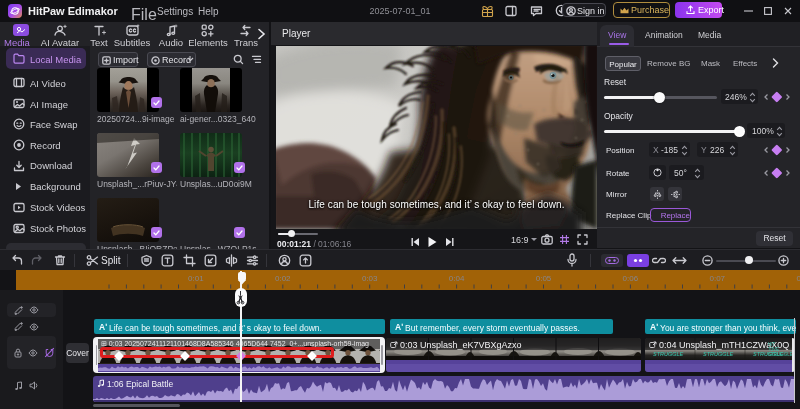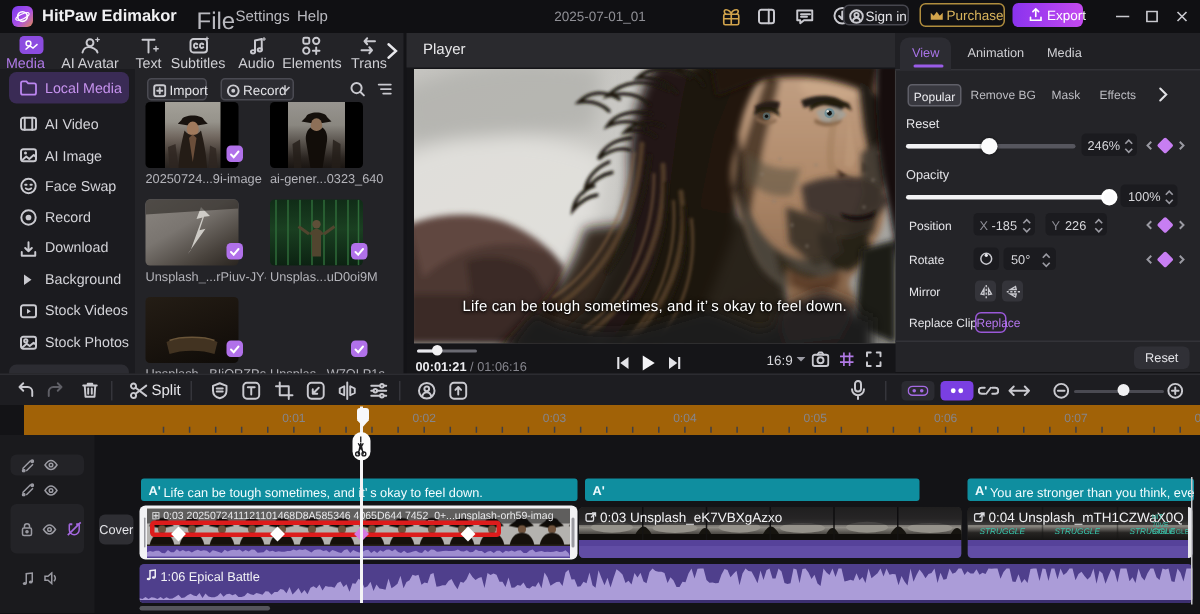--- a/index.html
+++ b/index.html
@@ -598,21 +598,21 @@
       </svg>
   <div class="abs" style="left:71px;top:165px;width:14px;height:14px;border-radius:3px;background:#34343a"></div>
   <svg class="abs" style="left:74px;top:168px" width="9" height="9" viewBox="0 0 9 9">
         <g stroke="#c9c9cf" fill="none" stroke-width=".9">
           <path d="M0 4.5h9" stroke-dasharray="1.5 1"></path>
           <path d="M2.5 3h4L6 1zM2.5 6h4L6 8z"></path>
         </g>
       </svg>
 
   <div class="abs" style="left:9px;top:189px;font-size:8px;color:#e4e4e8">Replace Clip</div>
-  <div class="abs" style="left:53px;top:186px;width:21px;height:14px;border:1px solid #9a58d8;border-radius:4px;text-align:right;font-size:8px;color:#b576ef;line-height:13px">Replace</div>
+  <div class="abs" style="left:53px;top:186px;width:41px;height:14px;border:1px solid #9a58d8;border-radius:4px;text-align:right;font-size:8px;color:#b576ef;line-height:13px">Replace</div>
   <div class="abs" style="left:0;top:205px;width:203px;height:1px;background:#333338"></div>
   <div class="abs" style="left:159px;top:209px;width:37px;height:15px;border-radius:4px;background:#303036;text-align:center;font-size:8.5px;color:#e4e4e8;line-height:15px">Reset</div>
 </div>
 
 <div class="abs" id="ttoolbar" style="left:0;top:249px;width:800px;height:21px;background:#1d1d21;border-top:1px solid #2c2c31">
   <svg class="abs" style="left:11px;top:4px" width="12" height="12" viewBox="0 0 12 12">
         <path d="M4.5 1.5L2 4l2.5 2.5M2 4h5.5A3 3 0 0 1 10.5 7v3" class="ic"></path>
       </svg>
   <svg class="abs" style="left:31px;top:4px" width="12" height="12" viewBox="0 0 12 12">
         <path d="M7.5 1.5L10 4 7.5 6.5M10 4H4.5A3 3 0 0 0 1.5 7v3" class="ic" style="stroke:#5f5f66"></path>
@@ -798,20 +798,21 @@
           <path d="M1 3.2v2.6h2L5.5 8V1L3 3.2zM7 2.5a3 3 0 0 1 0 4"></path>
         </g>
       </svg>
   <div class="abs" style="left:66px;top:53px;width:23px;height:20px;border-radius:4px;background:#2e2e33;text-align:center;font-size:8.5px;color:#e6e6ea;line-height:20px">Cover</div>
 
   <div class="abs" style="left:94px;top:29px;width:291px;height:15px;border-radius:2px;background:#0f8e9f"></div>
   <div class="abs" style="left:99px;top:32px;font-size:8.5px;color:#eefafd;font-weight:bold">Aʹ</div>
   <div class="abs" style="left:109px;top:33px;font-size:8.5px;color:#f4fdff;white-space:nowrap">Life can be tough sometimes, and it’ s okay to feel down.</div>
   <div class="abs" style="left:390px;top:29px;width:223px;height:15px;border-radius:2px;background:#0f8e9f"></div>
   <div class="abs" style="left:395px;top:32px;font-size:8.5px;color:#eefafd;font-weight:bold">Aʹ</div>
+  <div class="abs" style="left:405px;top:33px;font-size:8.5px;color:#f4fdff;white-space:nowrap">But remember, every storm eventually passes.</div>
   <div class="abs" style="left:645px;top:29px;width:151px;height:15px;border-radius:2px;background:#0f8e9f;overflow:hidden">
         <span style="position:absolute;left:5px;top:3px;font-size:8.5px;color:#eefafd;font-weight:bold">Aʹ</span>
         <span style="position:absolute;left:15px;top:4px;font-size:8.5px;color:#f4fdff;white-space:nowrap">You are stronger than you think, even w</span>
       </div>
 
   <div class="abs" style="left:386px;top:48px;width:255px;height:34px;border-radius:3px;overflow:hidden;background:#2a2826">
     <div class="abs" style="left:0;top:0;width:255px;height:22px;background:linear-gradient(180deg,#3b3936 0%,#4a4744 35%,#6b6864 52%,#8e8b84 62%,#55524d 78%,#191817 100%)"></div>
     <svg class="abs" style="left:0;top:0" width="255" height="22" viewBox="0 0 255 22">
           <g fill="#97948c" opacity=".95">
             <ellipse cx="22" cy="13.5" rx="14" ry="3.6"></ellipse>

